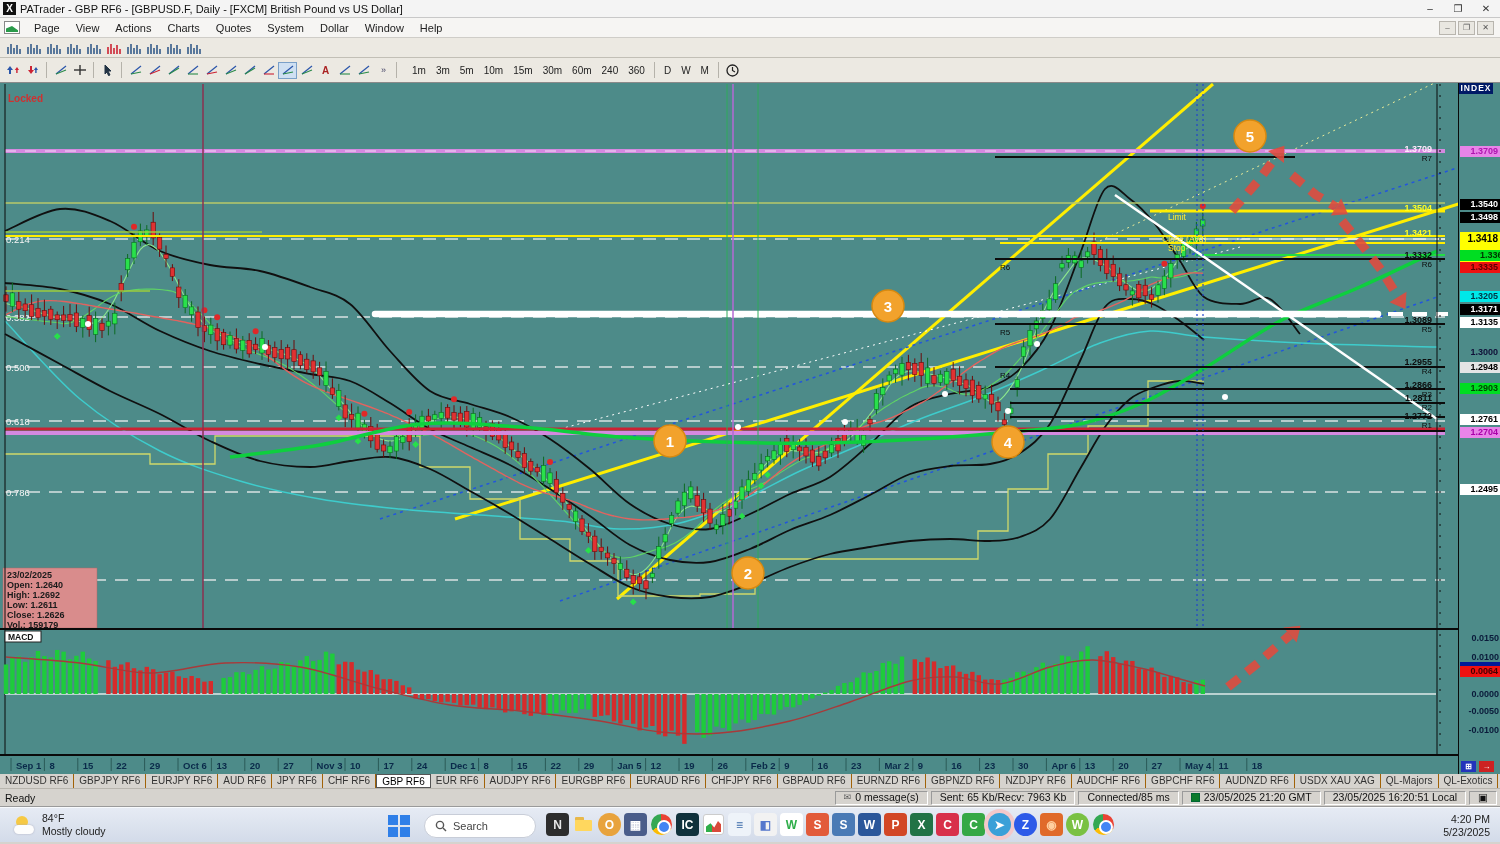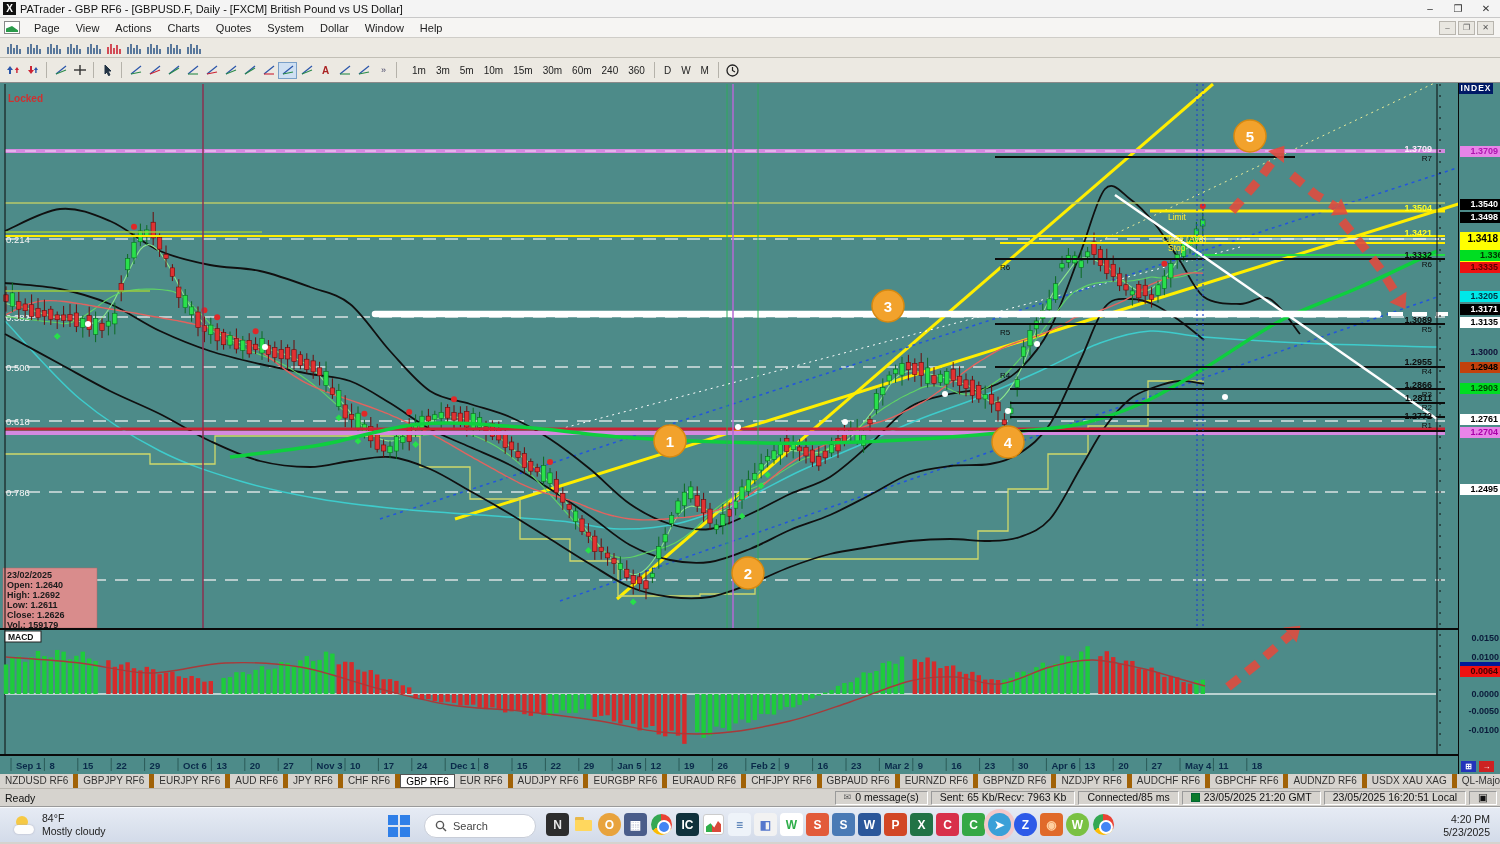--- a/index.html
+++ b/index.html
@@ -54,21 +54,21 @@
   .badge.big { height:31px; font-size:10px; line-height:13px; }
   .scale-plain { position:absolute; left:0; width:40px; font-size:9px; font-weight:bold;
     text-align:right; color:#0a1a3a; }
   .navy-strip { position:absolute; left:1px; width:40px; height:4px; background:#001a99; }
   .mini-btn { position:absolute; width:15px; height:11px; font-size:8px; color:#fff; text-align:center;
     line-height:11px; font-weight:bold; }
 
   
   #tabsrow { height:15px; background:#d6d3ce; display:flex; align-items:center; font-size:10px;
     color:#333; border-bottom:1px solid #b8b5ae; overflow:hidden; white-space:nowrap; }
-  .sym-tab { padding:0 5px; height:14px; line-height:14px; border-right:5px solid #a16207; }
+  .sym-tab { padding:0 5px; height:14px; line-height:14px; border-right:1px solid #a16207; }
   .sym-tab.active { background:#ffffff; border:1px solid #555; font-weight:normal; color:#000; }
 
   
   #statusbar { height:18px; background:#d6d3ce; display:flex; align-items:center; font-size:10.5px;
     border-bottom:1px solid #9a9a9a; }
   #status-ready { padding-left:5px; }
   .st-cell { border:1px solid; border-color:#9a9a9a #ffffff #ffffff #9a9a9a; height:14px;
     line-height:13px; padding:0 8px; margin-right:3px; display:flex; align-items:center; gap:4px; }
   #status-right { margin-left:auto; display:flex; align-items:center; }
   .led { width:9px; height:9px; background:#0a7a2a; border:1px solid #063; display:inline-block; }
@@ -1178,21 +1178,21 @@
     <div class="badge" style="top: 63px; color: rgb(176, 21, 176); background: rgb(232, 132, 232);">1.3709</div>
         <div class="badge" style="top: 116px; color: rgb(255, 255, 255); background: rgb(0, 0, 0);">1.3540</div>
         <div class="badge" style="top: 129px; color: rgb(255, 255, 255); background: rgb(0, 0, 0);">1.3498</div>
         <div class="badge big" style="top: 149px; color: rgb(0, 0, 0); background: rgb(255, 255, 0);">1.3418</div>
         <div class="badge" style="top: 167px; color: rgb(0, 51, 0); background: rgb(0, 221, 34); padding-left: 20px;">1.3365</div>
         <div class="badge" style="top: 179px; color: rgb(90, 0, 0); background: rgb(238, 17, 17);">1.3335</div>
         <div class="badge" style="top: 208px; color: rgb(0, 51, 68); background: rgb(0, 232, 232);">1.3205</div>
         <div class="badge" style="top: 221px; color: rgb(255, 255, 255); background: rgb(0, 0, 0);">1.3171</div>
         <div class="badge" style="top: 234px; color: rgb(0, 0, 0); background: rgb(255, 255, 255);">1.3135</div>
         <div class="badge" style="top: 264px; color: rgb(16, 16, 56);">1.3000</div>
-        <div class="badge" style="top: 279px; color: rgb(0, 0, 0); background: #c2410c;">1.2948</div>
+        <div class="badge" style="top: 279px; color: rgb(0, 0, 0); background: #e5e5e5;">1.2948</div>
         <div class="badge" style="top: 300px; color: rgb(0, 68, 0); background: rgb(0, 221, 34);">1.2903</div>
         <div class="badge" style="top: 331px; color: rgb(0, 0, 0); background: rgb(255, 255, 255);">1.2761</div>
         <div class="badge" style="top: 344px; color: rgb(170, 0, 170); background: rgb(232, 132, 232);">1.2704</div>
         <div class="badge" style="top: 401px; color: rgb(0, 0, 0); background: rgb(255, 255, 255);">1.2495</div>
         <div class="scale-plain" style="top: 550px;">0.0150</div>
         <div class="scale-plain" style="top: 569px;">0.0100</div>
         <div class="navy-strip" style="top: 579px;"></div>
         <div class="badge" style="top: 583px; background: rgb(238, 17, 17); color: rgb(68, 0, 0);">0.0064</div>
         <div class="scale-plain" style="top: 606px;">0.0000</div>
         <div class="scale-plain" style="top: 623px;">-0.0050</div>

